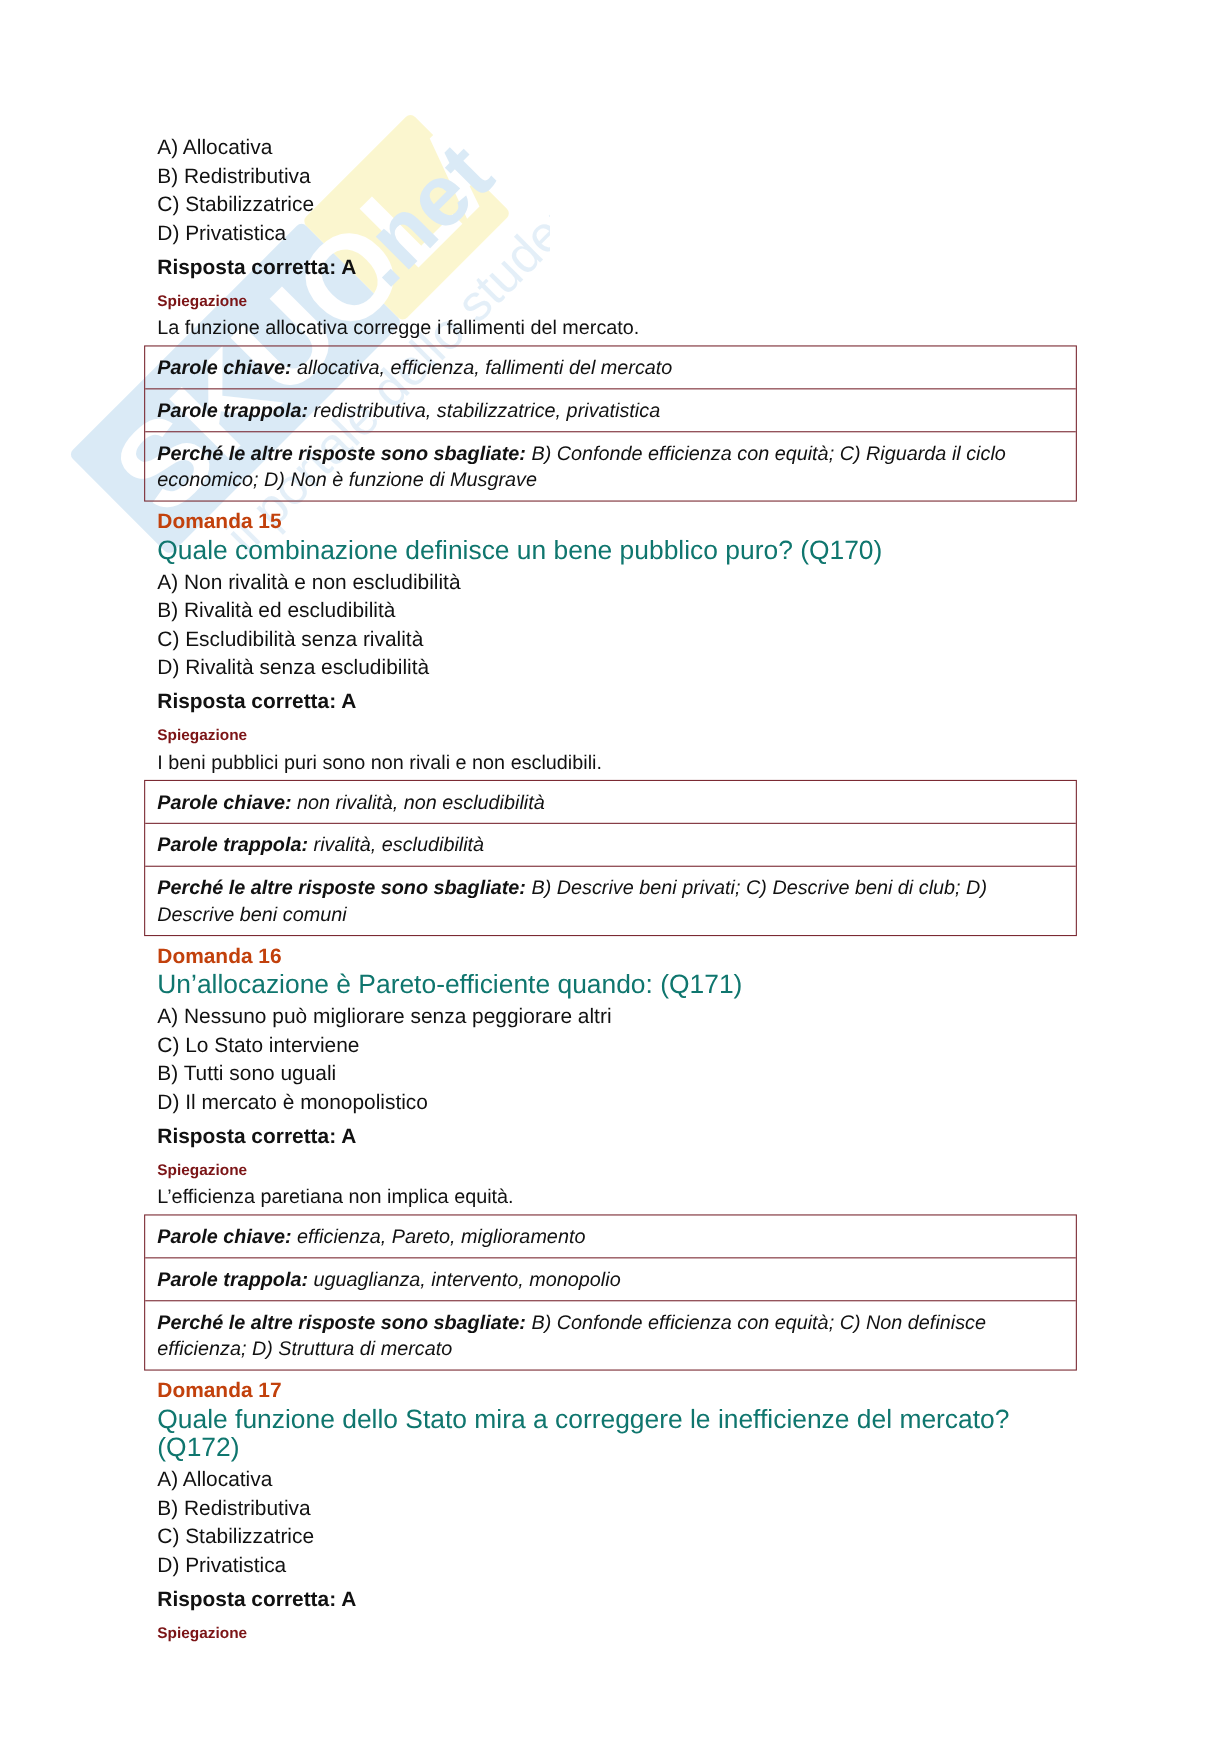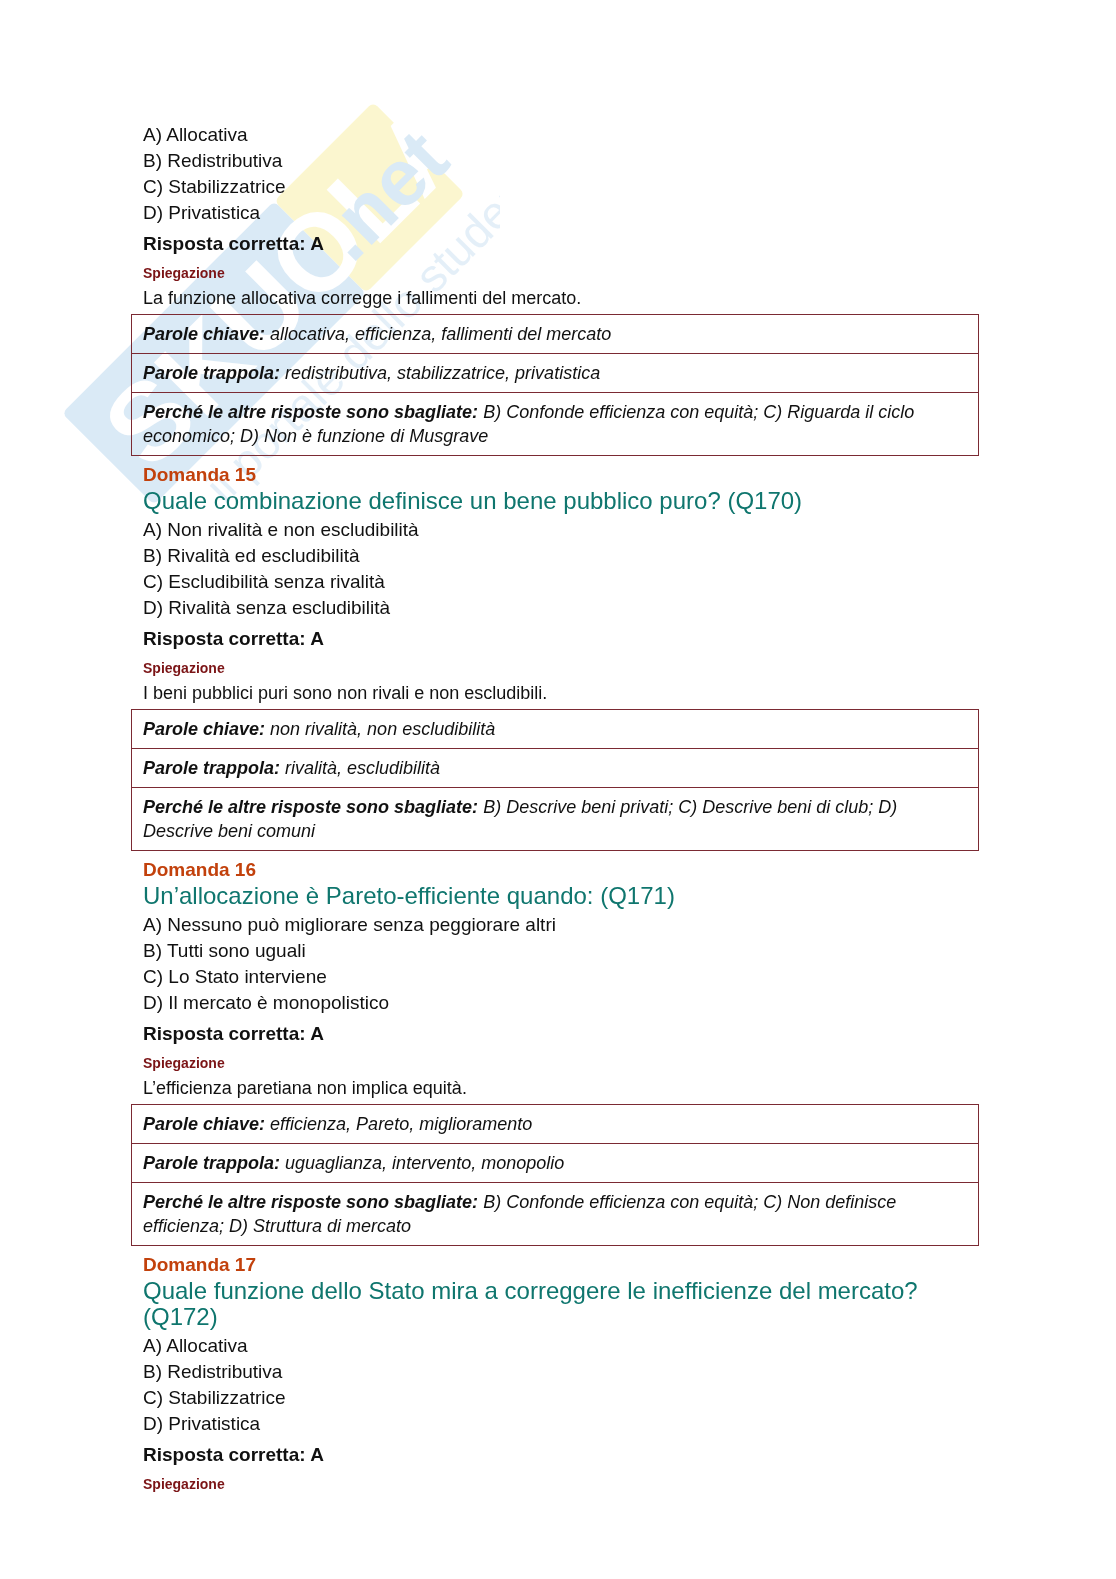--- a/index.html
+++ b/index.html
@@ -64,22 +64,22 @@
       <div class="row"><b>Parole chiave:</b><span> non rivalità, non escludibilità</span></div>
       <div class="row"><b>Parole trappola:</b><span> rivalità, escludibilità</span></div>
       <div class="row"><b>Perché le altre risposte sono sbagliate:</b><span> B) Descrive beni privati; C) Descrive beni di club; D) Descrive beni comuni</span></div>
     </div>
   </div>
 
   <div>
     <div class="qhead">Domanda 16</div>
     <div class="qtext">Un’allocazione è Pareto-efficiente quando: (Q171)</div>
     <div class="line">A) Nessuno può migliorare senza peggiorare altri</div>
+    <div class="line">C) Lo Stato interviene</div>
     <div class="line">B) Tutti sono uguali</div>
-    <div class="line">C) Lo Stato interviene</div>
     <div class="line">D) Il mercato è monopolistico</div>
     <div class="answer">Risposta corretta: A</div>
     <div class="spieg">Spiegazione</div>
     <div class="expl">L’efficienza paretiana non implica equità.</div>
     <div class="box">
       <div class="row"><b>Parole chiave:</b><span> efficienza, Pareto, miglioramento</span></div>
       <div class="row"><b>Parole trappola:</b><span> uguaglianza, intervento, monopolio</span></div>
       <div class="row"><b>Perché le altre risposte sono sbagliate:</b><span> B) Confonde efficienza con equità; C) Non definisce efficienza; D) Struttura di mercato</span></div>
     </div>
   </div>

